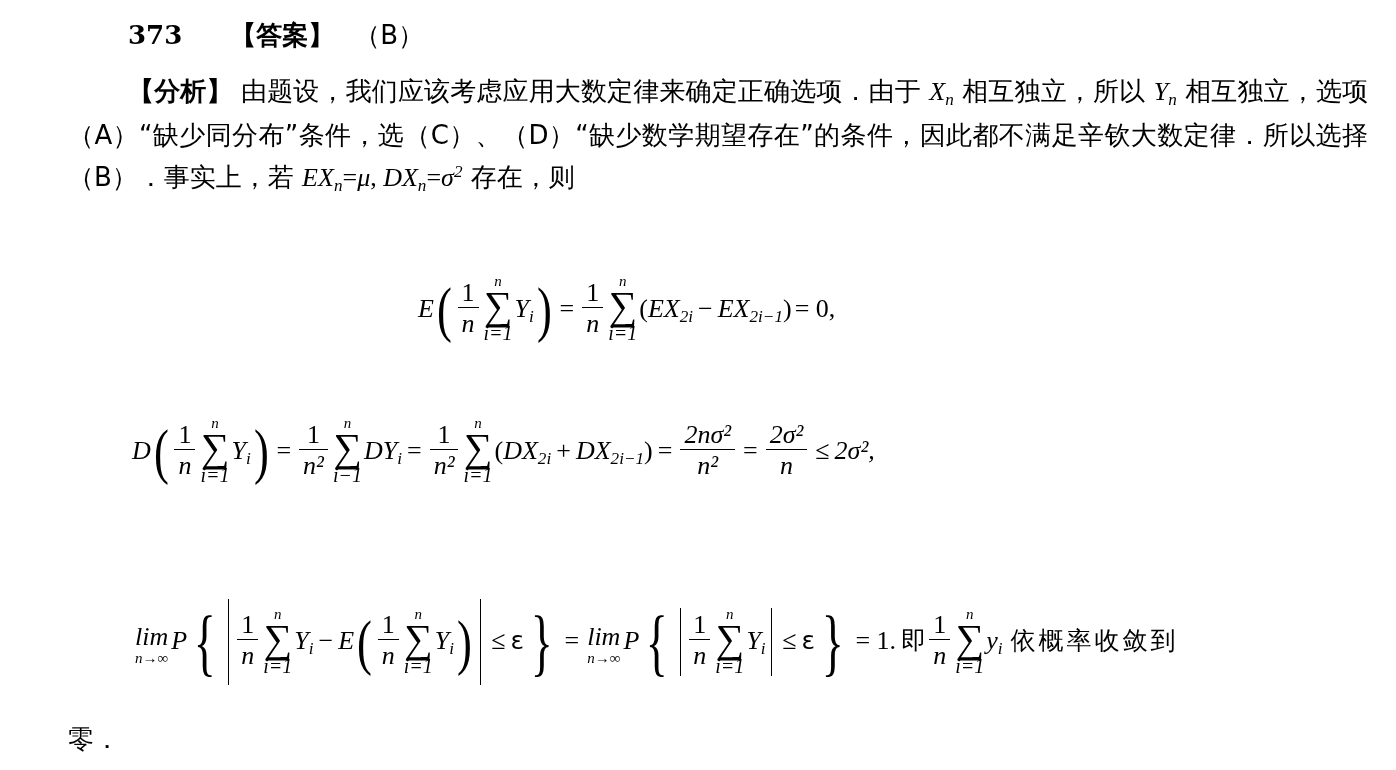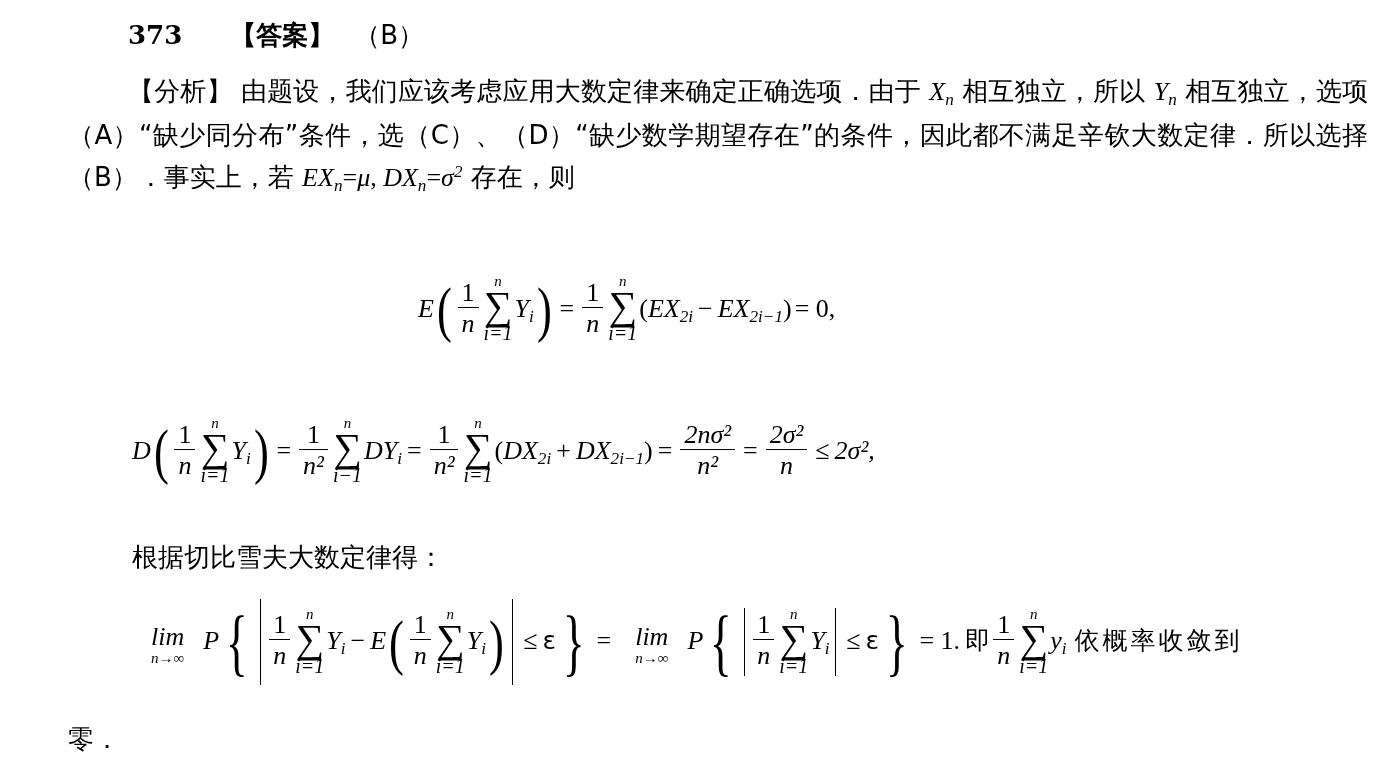--- a/index.html
+++ b/index.html
@@ -73,21 +73,21 @@
     width: 1300px;
   }
   .analysis .para {
     text-indent: 60px;
     font-family: "DejaVu Sans", "Liberation Sans", sans-serif;
     font-size: 26px;
     line-height: 1.62;
     text-align: justify;
   }
   .tag-analysis {
-    font-weight: normal;
+    font-weight: bold;
   }
 
   
   .eq {
     position: absolute;
     white-space: nowrap;
     font-family: "Liberation Serif", "DejaVu Serif", serif;
     font-size: 27px;
   }
   .eq1 { left: 418px; top: 276px; }
@@ -156,21 +156,21 @@
     display: block;
     font-size: 20px;
     font-style: italic;
     line-height: 1;
     margin-top: -2px;
   }
   .lim {
     display: inline-block;
     vertical-align: middle;
     text-align: center;
-    margin: 0 19px;
+    margin: 0 3px;
     position: relative;
     top: 2px;
   }
   .lim .lim-main {
     display: block;
     font-size: 26px;
     line-height: 1;
   }
   .lim .lim-sub {
     display: block;
@@ -234,21 +234,20 @@
   </div>
 
   <div class="eq eq1">
     <span class="mi">E</span><span class="paren">(</span><span class="frac"><span class="num mn">1</span><span class="den mi">n</span></span><span class="sum"><span class="lim-top">n</span><span class="sigma">∑</span><span class="lim-bot">i=1</span></span><span class="mi"><span>Y</span><sub>i</sub></span><span class="paren">)</span><span class="mo op">=</span><span class="frac"><span class="num mn">1</span><span class="den mi">n</span></span><span class="sum"><span class="lim-top">n</span><span class="sigma">∑</span><span class="lim-bot">i=1</span></span><span class="mn">(</span><span class="mi"><span>EX</span><sub>2i</sub></span><span class="mo op">−</span><span class="mi"><span>EX</span><sub>2i−1</sub></span><span class="mn">)</span><span class="mn opn">= 0,</span>
   </div>
 
   <div class="eq eq2">
     <span class="mi">D</span><span class="paren">(</span><span class="frac"><span class="num mn">1</span><span class="den mi">n</span></span><span class="sum"><span class="lim-top">n</span><span class="sigma">∑</span><span class="lim-bot">i=1</span></span><span class="mi"><span>Y</span><sub>i</sub></span><span class="paren">)</span><span class="mo op">=</span><span class="frac"><span class="num mn">1</span><span class="den mi">n²</span></span><span class="sum"><span class="lim-top">n</span><span class="sigma">∑</span><span class="lim-bot">i−1</span></span><span class="mi"><span>DY</span><sub>i</sub></span><span class="mo op">=</span><span class="frac"><span class="num mn">1</span><span class="den mi">n²</span></span><span class="sum"><span class="lim-top">n</span><span class="sigma">∑</span><span class="lim-bot">i=1</span></span><span class="mn">(</span><span class="mi"><span>DX</span><sub>2i</sub></span><span class="mo op">+</span><span class="mi"><span>DX</span><sub>2i−1</sub></span><span class="mn">)</span><span class="mo op">=</span><span class="frac"><span class="num mi">2nσ²</span><span class="den mi">n²</span></span><span class="mo op">=</span><span class="frac"><span class="num mi">2σ²</span><span class="den mi">n</span></span><span class="mo op">≤</span><span class="mi">2σ²,</span>
   </div>
 
-  <div class="note">根据切比雪夫大数定律得：</div>
 
   <div class="eq eq3">
     <span class="lim"><span class="lim-main mi">lim</span><span class="lim-sub">n→∞</span></span><span class="mi">P</span><span class="brace">{</span><span class="bar tall"></span><span class="frac"><span class="num mn">1</span><span class="den mi">n</span></span><span class="sum"><span class="lim-top">n</span><span class="sigma">∑</span><span class="lim-bot">i=1</span></span><span class="mi"><span>Y</span><sub>i</sub></span><span class="mo op">−</span><span class="mi">E</span><span class="paren">(</span><span class="frac"><span class="num mn">1</span><span class="den mi">n</span></span><span class="sum"><span class="lim-top">n</span><span class="sigma">∑</span><span class="lim-bot">i=1</span></span><span class="mi"><span>Y</span><sub>i</sub></span><span class="paren">)</span><span class="bar tall"></span><span class="mo op">≤</span><span class="mtxt">ε</span><span class="brace">}</span><span class="mo op">=</span><span class="lim"><span class="lim-main mi">lim</span><span class="lim-sub">n→∞</span></span><span class="mi">P</span><span class="brace">{</span><span class="bar"></span><span class="frac"><span class="num mn">1</span><span class="den mi">n</span></span><span class="sum"><span class="lim-top">n</span><span class="sigma">∑</span><span class="lim-bot">i=1</span></span><span class="mi"><span>Y</span><sub>i</sub></span><span class="bar"></span><span class="mo op">≤</span><span class="mtxt">ε</span><span class="brace">}</span><span class="mn op">= 1.</span><span class="mtxt">即</span><span class="frac"><span class="num mn">1</span><span class="den mi">n</span></span><span class="sum"><span class="lim-top">n</span><span class="sigma">∑</span><span class="lim-bot">i=1</span></span><span class="mi"><span>y</span><sub>i</sub></span><span class="mtxt" style="margin-left:8px;letter-spacing:3px;">依概率收敛到</span>
   </div>
 
   <div class="tail">零．</div>
 
 </div>
 
 </body></html>

